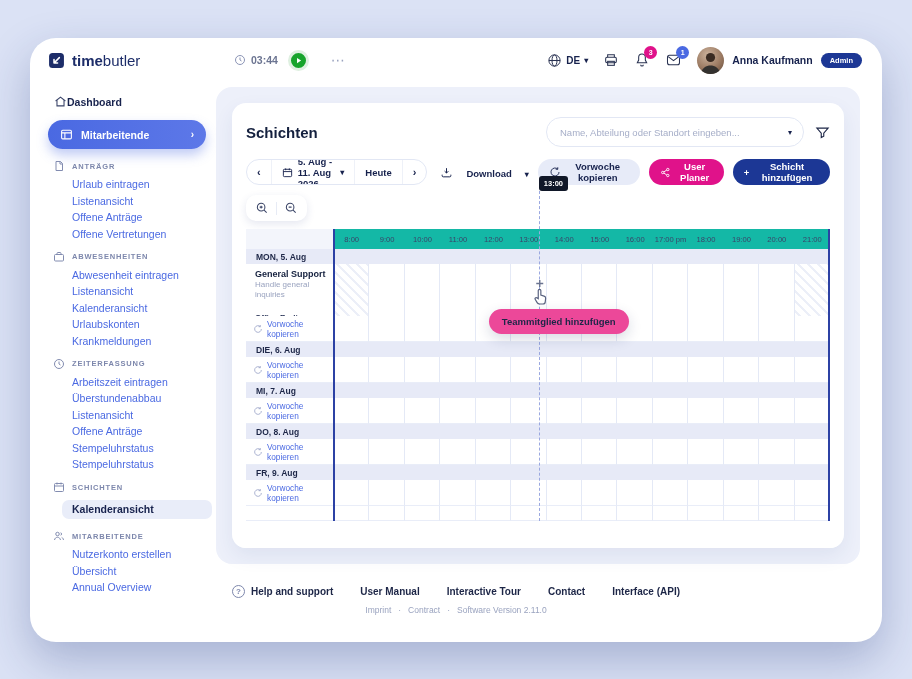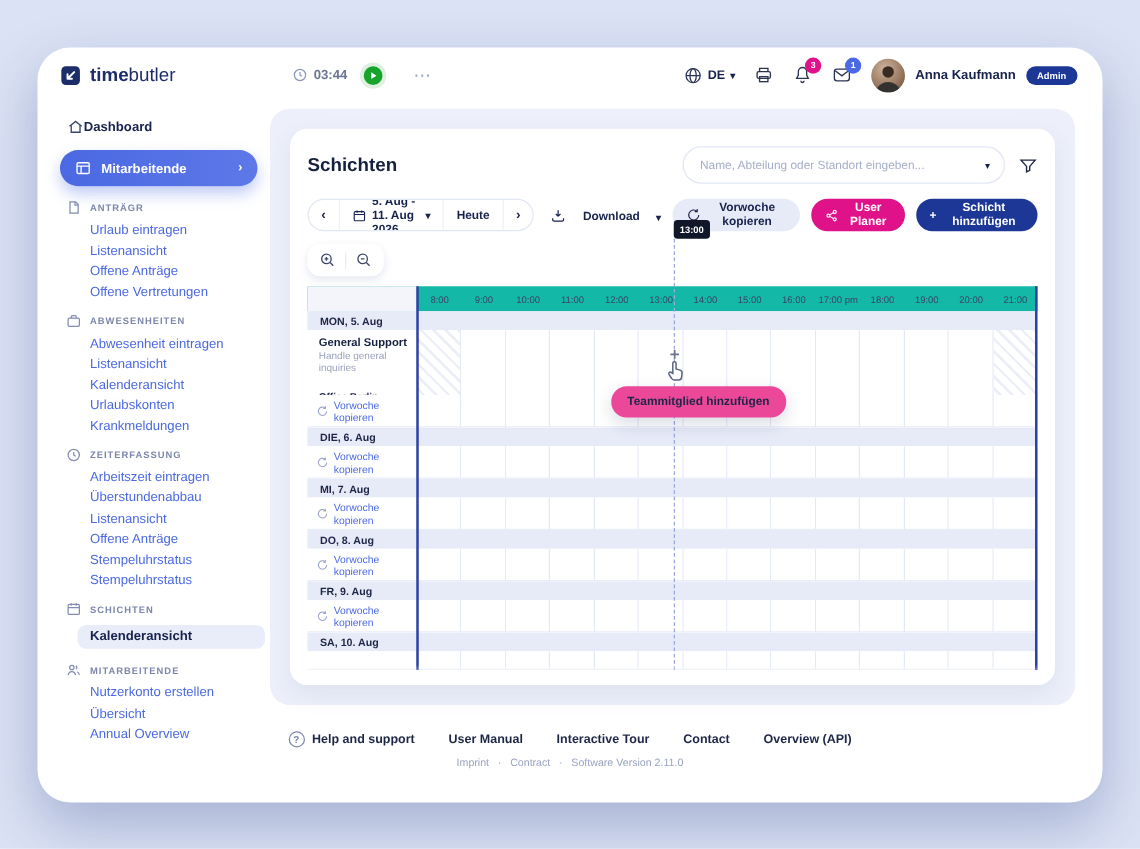--- a/index.html
+++ b/index.html
@@ -593,21 +593,20 @@
                 <div class="cell"></div>
                 <div class="cell"></div>
                 <div class="cell"></div>
                 <div class="cell"></div>
                 <div class="cell"></div>
                 <div class="cell"></div>
                 <div class="cell"></div>
                 <div class="cell"></div>
               </div>
 
-            <div class="dayhead">SA, 10. Aug</div>
             <div class="row gridrow partialrow">
               <div class="rlabel"></div>
             <div class="cell"></div>
                 <div class="cell"></div>
                 <div class="cell"></div>
                 <div class="cell"></div>
                 <div class="cell"></div>
                 <div class="cell"></div>
                 <div class="cell"></div>
                 <div class="cell"></div>
@@ -639,21 +638,21 @@
 
   <div class="footer">
     <div class="flinks">
       <span class="flink first">
         <span class="helpq">?</span>
         <span>Help and support</span>
       </span>
       <span class="flink">User Manual</span>
       <span class="flink">Interactive Tour</span>
       <span class="flink">Contact</span>
-      <span class="flink">Overview (API)</span>
+      <span class="flink">Interface (API)</span>
     </div>
     <div class="fmeta">
       <span>Imprint</span>
       <span class="dot">·</span>
       <span>Contract</span>
       <span class="dot">·</span>
       <span>Software Version 2.11.0</span>
     </div>
   </div>
 </div>

